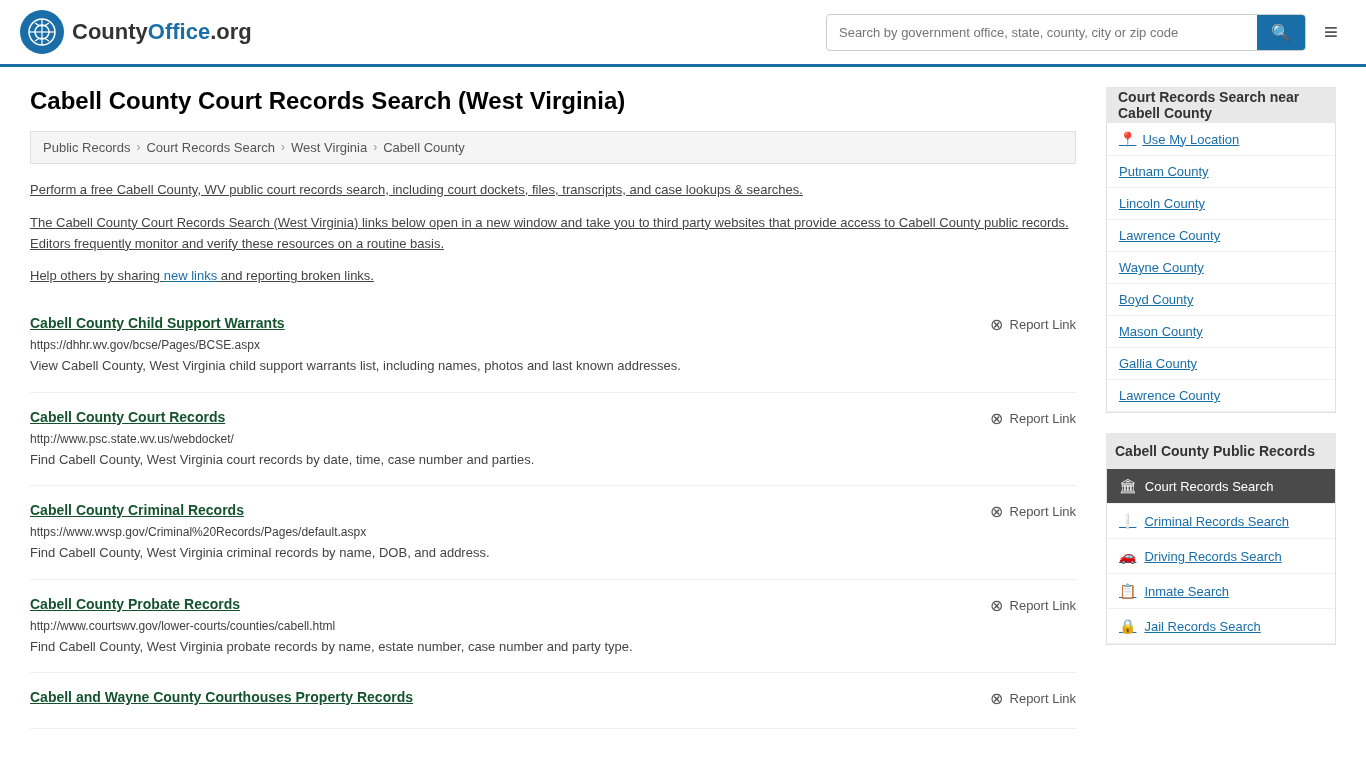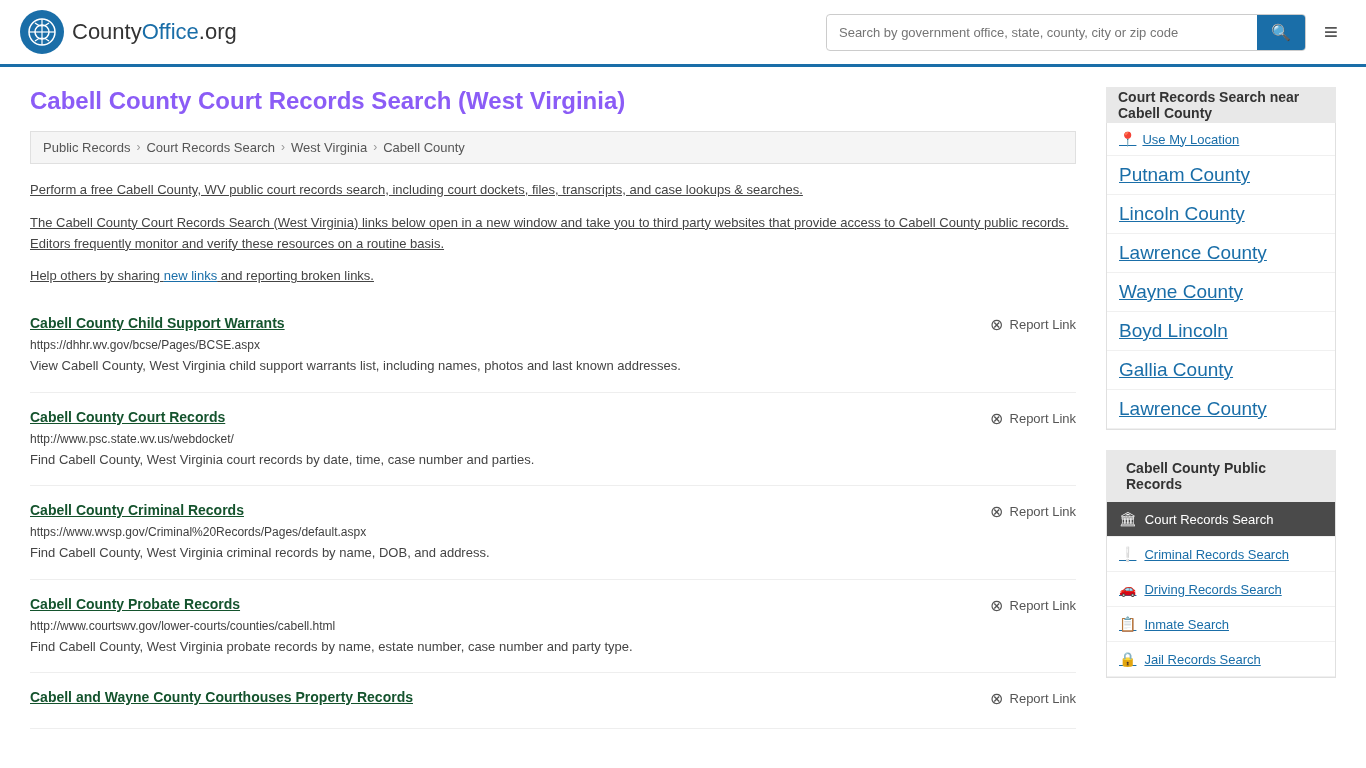--- a/index.html
+++ b/index.html
@@ -26,21 +26,21 @@
       border-radius: 50%;
       display: flex;
       align-items: center;
       justify-content: center;
       color: white;
       font-size: 18px;
       font-weight: bold;
     }
     .logo-text {
       font-size: 22px;
-      font-weight: normal;
+      font-weight: bold;
       color: #333;
     }
     .logo-text span {
       color: #1a6ea8;
     }
     .header-right {
       display: flex;
       align-items: center;
       gap: 10px;
     }
@@ -88,21 +88,21 @@
     }
     .sidebar {
       width: 230px;
       flex-shrink: 0;
     }
 
     
     .page-title {
       font-size: 24px;
       font-weight: bold;
-      color: #8b5cf6;
+      color: #000000;
       margin-bottom: 16px;
     }
 
     
     .breadcrumb {
       background: #f5f5f5;
       border: 1px solid #e0e0e0;
       padding: 8px 12px;
       font-size: 13px;
       color: #555;
@@ -184,21 +184,21 @@
       margin-bottom: 0;
     }
     .sidebar-links {
       border: 1px solid #e0e0e0;
       border-top: none;
       margin-bottom: 20px;
     }
     .sidebar-link {
       display: block;
       padding: 8px 12px;
-      font-size: 19px;
+      font-size: 13px;
       color: #1a6ea8;
       text-decoration: underline;
       border-bottom: 1px solid #f0f0f0;
       cursor: pointer;
     }
     .sidebar-location {
       display: flex;
       align-items: center;
       gap: 6px;
       padding: 8px 12px;
@@ -206,21 +206,21 @@
       color: #1a6ea8;
       text-decoration: underline;
       cursor: pointer;
       border-bottom: 1px solid #f0f0f0;
     }
     .location-icon { font-size: 14px; }
 
     
     .sidebar-section-title-2 {
       background: #e8e8e8;
-      padding: 10px 20px;
+      padding: 10px 9px;
       font-size: 14px;
       font-weight: bold;
       color: #333;
       margin-bottom: 0;
     }
     .sidebar-public-links {
       border: 1px solid #e0e0e0;
       border-top: none;
     }
     .sidebar-public-link {
@@ -353,21 +353,22 @@
     <div class="sidebar-links">
       <div class="sidebar-location">
         <span class="location-icon">📍</span>
         <span>Use My Location</span>
       </div>
       <div id="nearby-links">
           <a class="sidebar-link" href="#">Putnam County</a>
           <a class="sidebar-link" href="#">Lincoln County</a>
           <a class="sidebar-link" href="#">Lawrence County</a>
           <a class="sidebar-link" href="#">Wayne County</a>
-          <a class="sidebar-link" href="#">Boyd Lincoln</a>
+          <a class="sidebar-link" href="#">Boyd County</a>
+          <a class="sidebar-link" href="#">Mason County</a>
           <a class="sidebar-link" href="#">Gallia County</a>
           <a class="sidebar-link" href="#">Lawrence County</a>
         </div>
     </div>
 
     <div class="sidebar-section-title-2">Cabell County Public Records</div>
     <div class="sidebar-public-links">
       <div id="public-records-links">
           <div class="sidebar-public-link active">
             <span class="link-icon">🏛</span>

